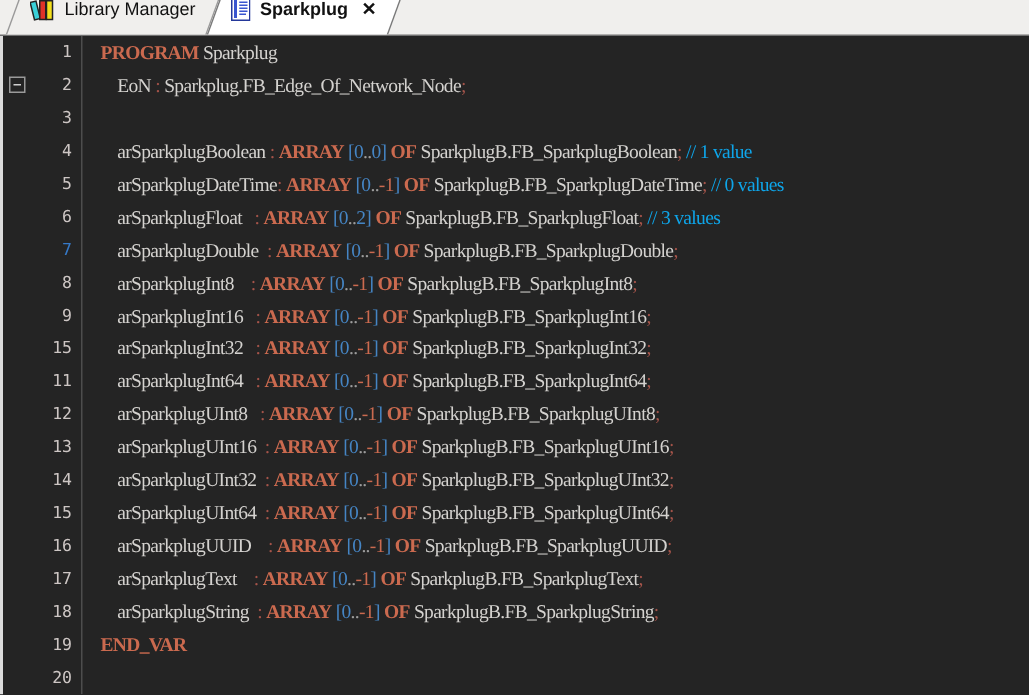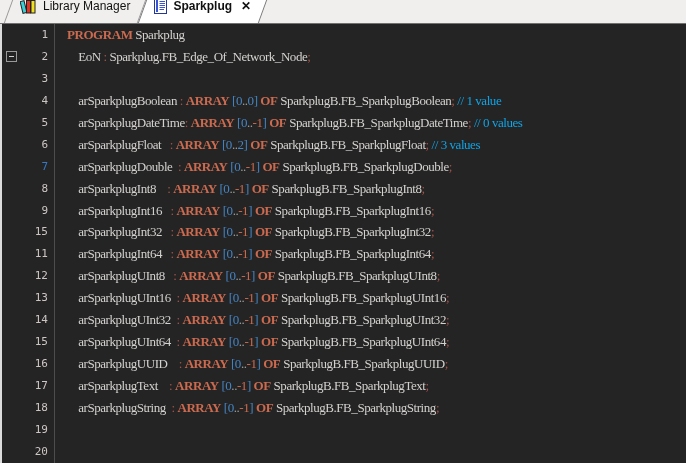--- a/index.html
+++ b/index.html
@@ -133,16 +133,17 @@
         <div class="crow"><span class="tok-w">    arSparkplugInt16   </span><span class="tok-p">:</span><span class="tok-w"> </span><span class="tok-k">ARRAY</span><span class="tok-w"> </span><span class="tok-b">[0</span><span class="tok-g">..</span><span class="tok-m">-1</span><span class="tok-b">]</span><span class="tok-w"> </span><span class="tok-k">OF</span><span class="tok-w"> SparkplugB.FB_SparkplugInt16</span><span class="tok-p">;</span></div>
         <div class="crow"><span class="tok-w">    arSparkplugInt32   </span><span class="tok-p">:</span><span class="tok-w"> </span><span class="tok-k">ARRAY</span><span class="tok-w"> </span><span class="tok-b">[0</span><span class="tok-g">..</span><span class="tok-m">-1</span><span class="tok-b">]</span><span class="tok-w"> </span><span class="tok-k">OF</span><span class="tok-w"> SparkplugB.FB_SparkplugInt32</span><span class="tok-p">;</span></div>
         <div class="crow"><span class="tok-w">    arSparkplugInt64   </span><span class="tok-p">:</span><span class="tok-w"> </span><span class="tok-k">ARRAY</span><span class="tok-w"> </span><span class="tok-b">[0</span><span class="tok-g">..</span><span class="tok-m">-1</span><span class="tok-b">]</span><span class="tok-w"> </span><span class="tok-k">OF</span><span class="tok-w"> SparkplugB.FB_SparkplugInt64</span><span class="tok-p">;</span></div>
         <div class="crow"><span class="tok-w">    arSparkplugUInt8   </span><span class="tok-p">:</span><span class="tok-w"> </span><span class="tok-k">ARRAY</span><span class="tok-w"> </span><span class="tok-b">[0</span><span class="tok-g">..</span><span class="tok-m">-1</span><span class="tok-b">]</span><span class="tok-w"> </span><span class="tok-k">OF</span><span class="tok-w"> SparkplugB.FB_SparkplugUInt8</span><span class="tok-p">;</span></div>
         <div class="crow"><span class="tok-w">    arSparkplugUInt16  </span><span class="tok-p">:</span><span class="tok-w"> </span><span class="tok-k">ARRAY</span><span class="tok-w"> </span><span class="tok-b">[0</span><span class="tok-g">..</span><span class="tok-m">-1</span><span class="tok-b">]</span><span class="tok-w"> </span><span class="tok-k">OF</span><span class="tok-w"> SparkplugB.FB_SparkplugUInt16</span><span class="tok-p">;</span></div>
         <div class="crow"><span class="tok-w">    arSparkplugUInt32  </span><span class="tok-p">:</span><span class="tok-w"> </span><span class="tok-k">ARRAY</span><span class="tok-w"> </span><span class="tok-b">[0</span><span class="tok-g">..</span><span class="tok-m">-1</span><span class="tok-b">]</span><span class="tok-w"> </span><span class="tok-k">OF</span><span class="tok-w"> SparkplugB.FB_SparkplugUInt32</span><span class="tok-p">;</span></div>
         <div class="crow"><span class="tok-w">    arSparkplugUInt64  </span><span class="tok-p">:</span><span class="tok-w"> </span><span class="tok-k">ARRAY</span><span class="tok-w"> </span><span class="tok-b">[0</span><span class="tok-g">..</span><span class="tok-m">-1</span><span class="tok-b">]</span><span class="tok-w"> </span><span class="tok-k">OF</span><span class="tok-w"> SparkplugB.FB_SparkplugUInt64</span><span class="tok-p">;</span></div>
         <div class="crow"><span class="tok-w">    arSparkplugUUID    </span><span class="tok-p">:</span><span class="tok-w"> </span><span class="tok-k">ARRAY</span><span class="tok-w"> </span><span class="tok-b">[0</span><span class="tok-g">..</span><span class="tok-m">-1</span><span class="tok-b">]</span><span class="tok-w"> </span><span class="tok-k">OF</span><span class="tok-w"> SparkplugB.FB_SparkplugUUID</span><span class="tok-p">;</span></div>
         <div class="crow"><span class="tok-w">    arSparkplugText    </span><span class="tok-p">:</span><span class="tok-w"> </span><span class="tok-k">ARRAY</span><span class="tok-w"> </span><span class="tok-b">[0</span><span class="tok-g">..</span><span class="tok-m">-1</span><span class="tok-b">]</span><span class="tok-w"> </span><span class="tok-k">OF</span><span class="tok-w"> SparkplugB.FB_SparkplugText</span><span class="tok-p">;</span></div>
         <div class="crow"><span class="tok-w">    arSparkplugString  </span><span class="tok-p">:</span><span class="tok-w"> </span><span class="tok-k">ARRAY</span><span class="tok-w"> </span><span class="tok-b">[0</span><span class="tok-g">..</span><span class="tok-m">-1</span><span class="tok-b">]</span><span class="tok-w"> </span><span class="tok-k">OF</span><span class="tok-w"> SparkplugB.FB_SparkplugString</span><span class="tok-p">;</span></div>
+        <div class="crow"><span class="tok-k">END_VAR</span></div>
       </div>
   </div>
 
 </div>
 
 </body></html>

